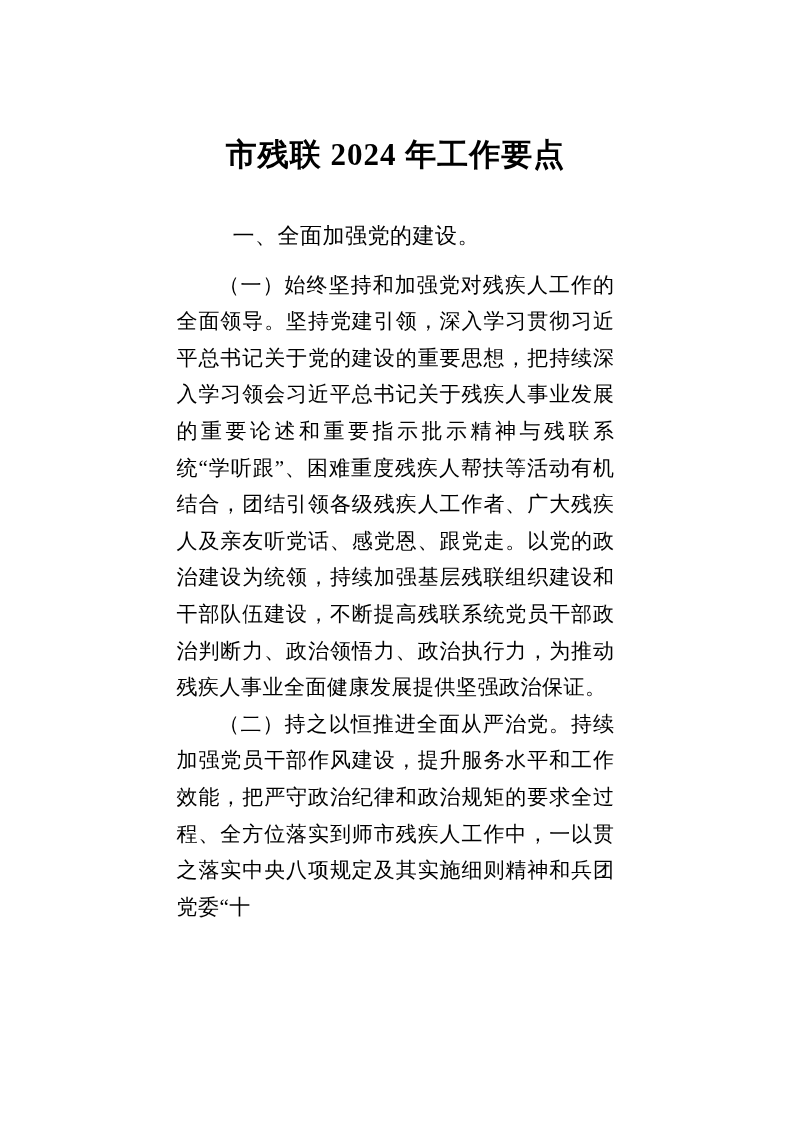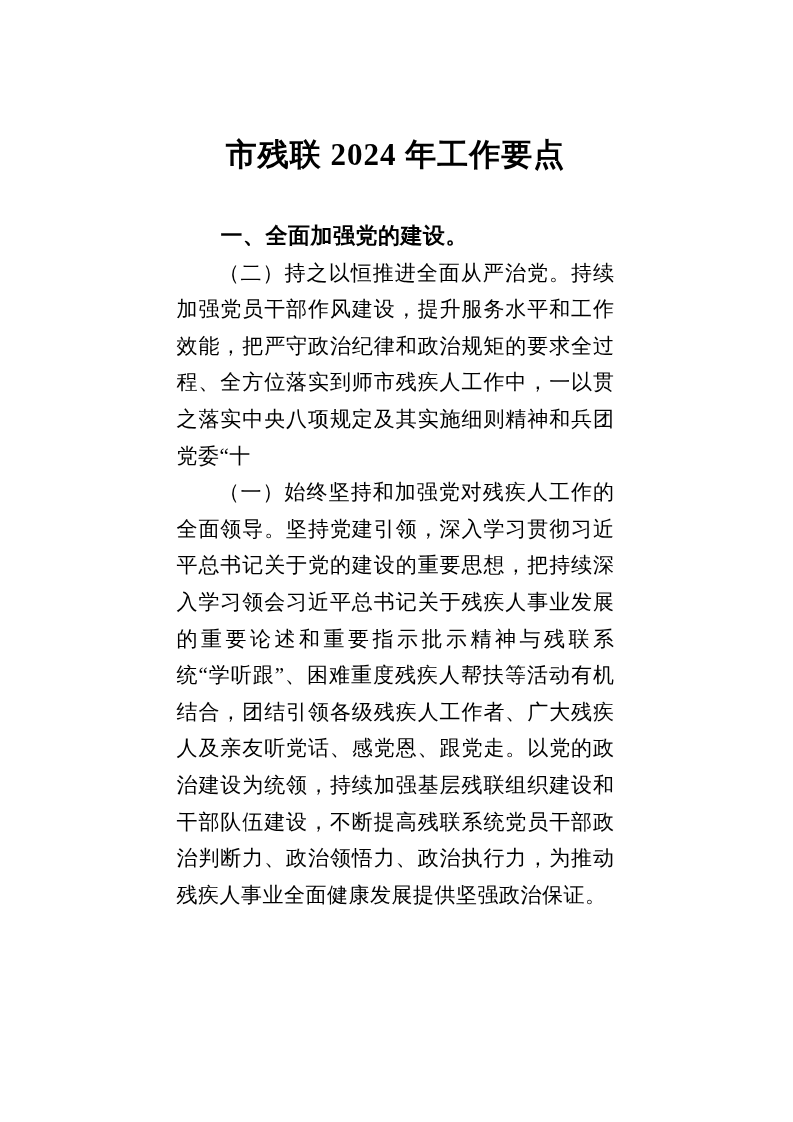--- a/index.html
+++ b/index.html
@@ -31,34 +31,34 @@
   .body-para {
     margin: 0;
     font-family: "Liberation Serif", "DejaVu Serif", serif;
     font-size: 21px;
     line-height: 36.6px;
     text-align: justify;
     text-indent: 2em;
     letter-spacing: 0.5px;
   }
   .section-heading {
-    margin: 0;
+    margin: 12px;
     font-family: "Liberation Sans", "DejaVu Sans", sans-serif;
     font-size: 22px;
     line-height: 36.6px;
-    font-weight: bold;
+    font-weight: normal;
     text-indent: 2em;
     letter-spacing: 0.5px;
   }
 </style>
 </head>
 <body>
 
 <div class="page">
   <h1 class="doc-title">市残联 2024 年工作要点</h1>
 
 
   <h2 class="section-heading">一、全面加强党的建设。</h2>
 
+  <p class="body-para">（一）始终坚持和加强党对残疾人工作的全面领导。坚持党建引领，深入学习贯彻习近平总书记关于党的建设的重要思想，把持续深入学习领会习近平总书记关于残疾人事业发展的重要论述和重要指示批示精神与残联系统“学听跟”、困难重度残疾人帮扶等活动有机结合，团结引领各级残疾人工作者、广大残疾人及亲友听党话、感党恩、跟党走。以党的政治建设为统领，持续加强基层残联组织建设和干部队伍建设，不断提高残联系统党员干部政治判断力、政治领悟力、政治执行力，为推动残疾人事业全面健康发展提供坚强政治保证。</p>
+
   <p class="body-para">（二）持之以恒推进全面从严治党。持续加强党员干部作风建设，提升服务水平和工作效能，把严守政治纪律和政治规矩的要求全过程、全方位落实到师市残疾人工作中，一以贯之落实中央八项规定及其实施细则精神和兵团党委“十</p>
-
-  <p class="body-para">（一）始终坚持和加强党对残疾人工作的全面领导。坚持党建引领，深入学习贯彻习近平总书记关于党的建设的重要思想，把持续深入学习领会习近平总书记关于残疾人事业发展的重要论述和重要指示批示精神与残联系统“学听跟”、困难重度残疾人帮扶等活动有机结合，团结引领各级残疾人工作者、广大残疾人及亲友听党话、感党恩、跟党走。以党的政治建设为统领，持续加强基层残联组织建设和干部队伍建设，不断提高残联系统党员干部政治判断力、政治领悟力、政治执行力，为推动残疾人事业全面健康发展提供坚强政治保证。</p>
 </div>
 
 </body></html>

